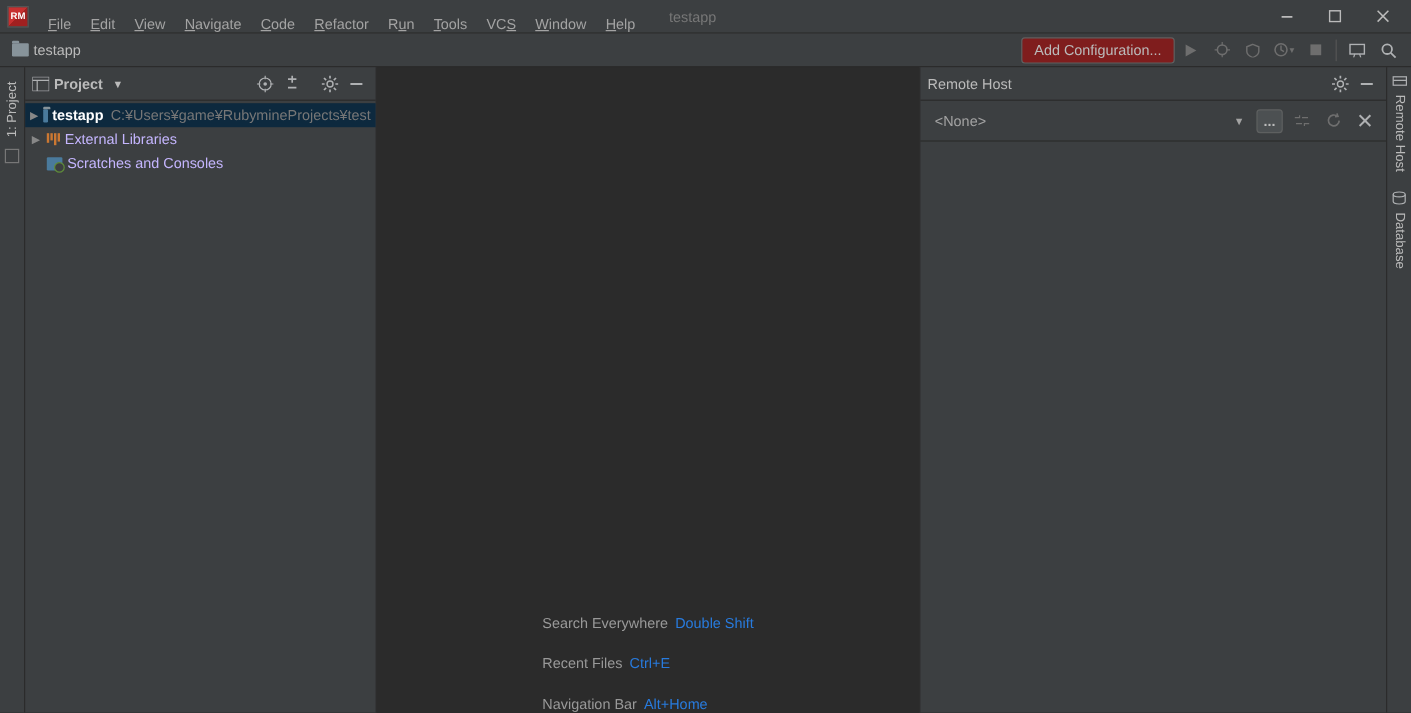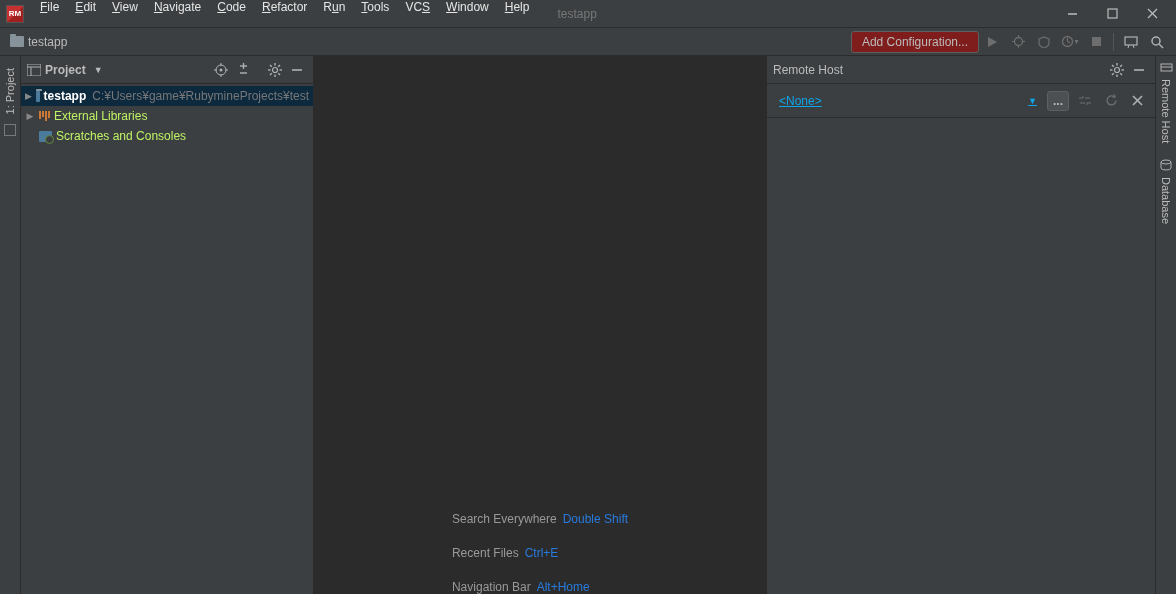--- a/index.html
+++ b/index.html
@@ -1,19 +1,19 @@
 <!DOCTYPE html>
 <html><head>
 <meta charset="utf-8">
 <style>
 * { margin:0; padding:0; box-sizing:border-box; font-family:"Segoe UI",Arial,sans-serif; font-size:12px; }
 body { width:1176px; height:594px; background:#2b2b2b; color:#bbbbbb; overflow:hidden; position:relative; }
 .menubar { height:28px; background:#3c3f41; display:flex; align-items:center; padding:0 4px; border-bottom:1px solid #2b2b2b; }
 .logo { width:18px; height:18px; background:linear-gradient(135deg,#c73030 50%,#a02020 50%); margin:0 8px 0 2px; display:flex; align-items:center; justify-content:center; font-size:8px; font-weight:bold; color:#fff; border:1px solid #555; }
-.menu-item { padding:0 8px; height:100%; display:flex; align-items:flex-start; cursor:default; color:#e5e5e5; }
+.menu-item { padding:0 8px; height:100%; display:flex; align-items:flex-end; cursor:default; color:#a3a3a3; }
 .menu-item u { text-decoration:underline; }
 .menu-title { color:#777; margin-left:20px; }
 .win-controls { margin-left:auto; display:flex; }
 .win-btn { width:40px; height:28px; display:flex; align-items:center; justify-content:center; cursor:default; }
 .toolbar { height:28px; background:#3c3f41; display:flex; align-items:center; padding:0 6px; border-bottom:1px solid #2b2b2b; }
 .folder-chip { display:flex; align-items:center; gap:4px; padding:2px 4px; }
 .folder-icon { width:14px; height:11px; background:#87939a; border-radius:1px; position:relative; }
 .folder-icon::before { content:""; position:absolute; top:-2px; left:0; width:6px; height:2px; background:#87939a; border-radius:1px 1px 0 0; }
 .spacer { flex:1; }
 .add-config { background:#7f1d1d; border:1px solid #5e6060; padding:3px 10px; border-radius:3px; color:#bbb; cursor:default; }
@@ -27,35 +27,35 @@
 .project-pane { width:293px; background:#3c3f41; border-right:1px solid #2b2b2b; display:flex; flex-direction:column;text-align:center; }
 .pane-header { height:28px; display:flex; align-items:center; padding:0 6px; border-bottom:1px solid #2b2b2b; }
 .pane-title { display:flex; align-items:center; gap:4px; font-weight:bold; }
 .drop-arrow { font-size:9px; margin-left:4px; }
 .pane-tools { margin-left:auto; display:flex; gap:2px; }
 .tool-ic { width:20px; height:20px; display:flex; align-items:center; justify-content:center; cursor:default; color:#afb1b3; }
 .tree { padding:2px 0; }
 .tree-row { display:flex; align-items:center; height:20px; padding:0 4px; gap:4px; white-space:nowrap; overflow:hidden; }
 .tree-row.sel { background:#0d293e; }
 .tree-arrow { width:10px; font-size:9px; color:#888; }
-.tree-label { color:#bef264; }
+.tree-label { color:#c4b5fd; }
 .tree-row.sel .tree-label { color:#fff; }
 .tree-path { color:#777; margin-left:2px; }
 .lib-icon { display:inline-flex; gap:1px; }
 .lib-icon span { width:2px; background:#cc7832; }
 .lib-icon span:nth-child(1){height:8px} .lib-icon span:nth-child(2){height:6px} .lib-icon span:nth-child(3){height:10px} .lib-icon span:nth-child(4){height:7px}
 .scratch-icon { width:13px; height:11px; background:#4a7a9c; border-radius:1px; position:relative; }
 .scratch-icon::after{content:"";position:absolute;right:-2px;bottom:-2px;width:7px;height:7px;border-radius:50%;background:#3c3f41;border:1px solid #5f8c3a;}
 .editor { flex:1; background:#2b2b2b; display:flex; align-items:flex-end; justify-content:center; }
 .tips { display:flex; flex-direction:column; gap:18px; }
 .tip { font-size:14px; color:#999999; }
 .tip-key { color:#287bde; margin-left:6px; }
 .remote-pane { width:389px; background:#3c3f41; border-left:1px solid #2b2b2b; display:flex; flex-direction:column; }
 .remote-row { height:34px; display:flex; align-items:center; padding:0 8px; border-bottom:1px solid #2b2b2b; gap:6px; }
-.combo { flex:1; display:flex; align-items:center; justify-content:space-between; color:#0ea5e9; padding:0 4px;text-decoration:underline; }
+.combo { flex:1; display:flex; align-items:center; justify-content:space-between; color:#a3a3a3; padding:0 4px; }
 .dots-btn { width:22px; height:20px; background:#4c5052; border:1px solid #5e6060; border-radius:3px; display:flex; align-items:center; justify-content:center; font-weight:bold; color:#bbb; }
 svg { display:block; }
 </style>
 </head>
 <body>
 
 <div class="menubar">
   <div class="logo">RM</div>
   <div class="menu-item">
       <span><u>F</u><span>ile</span></span>

